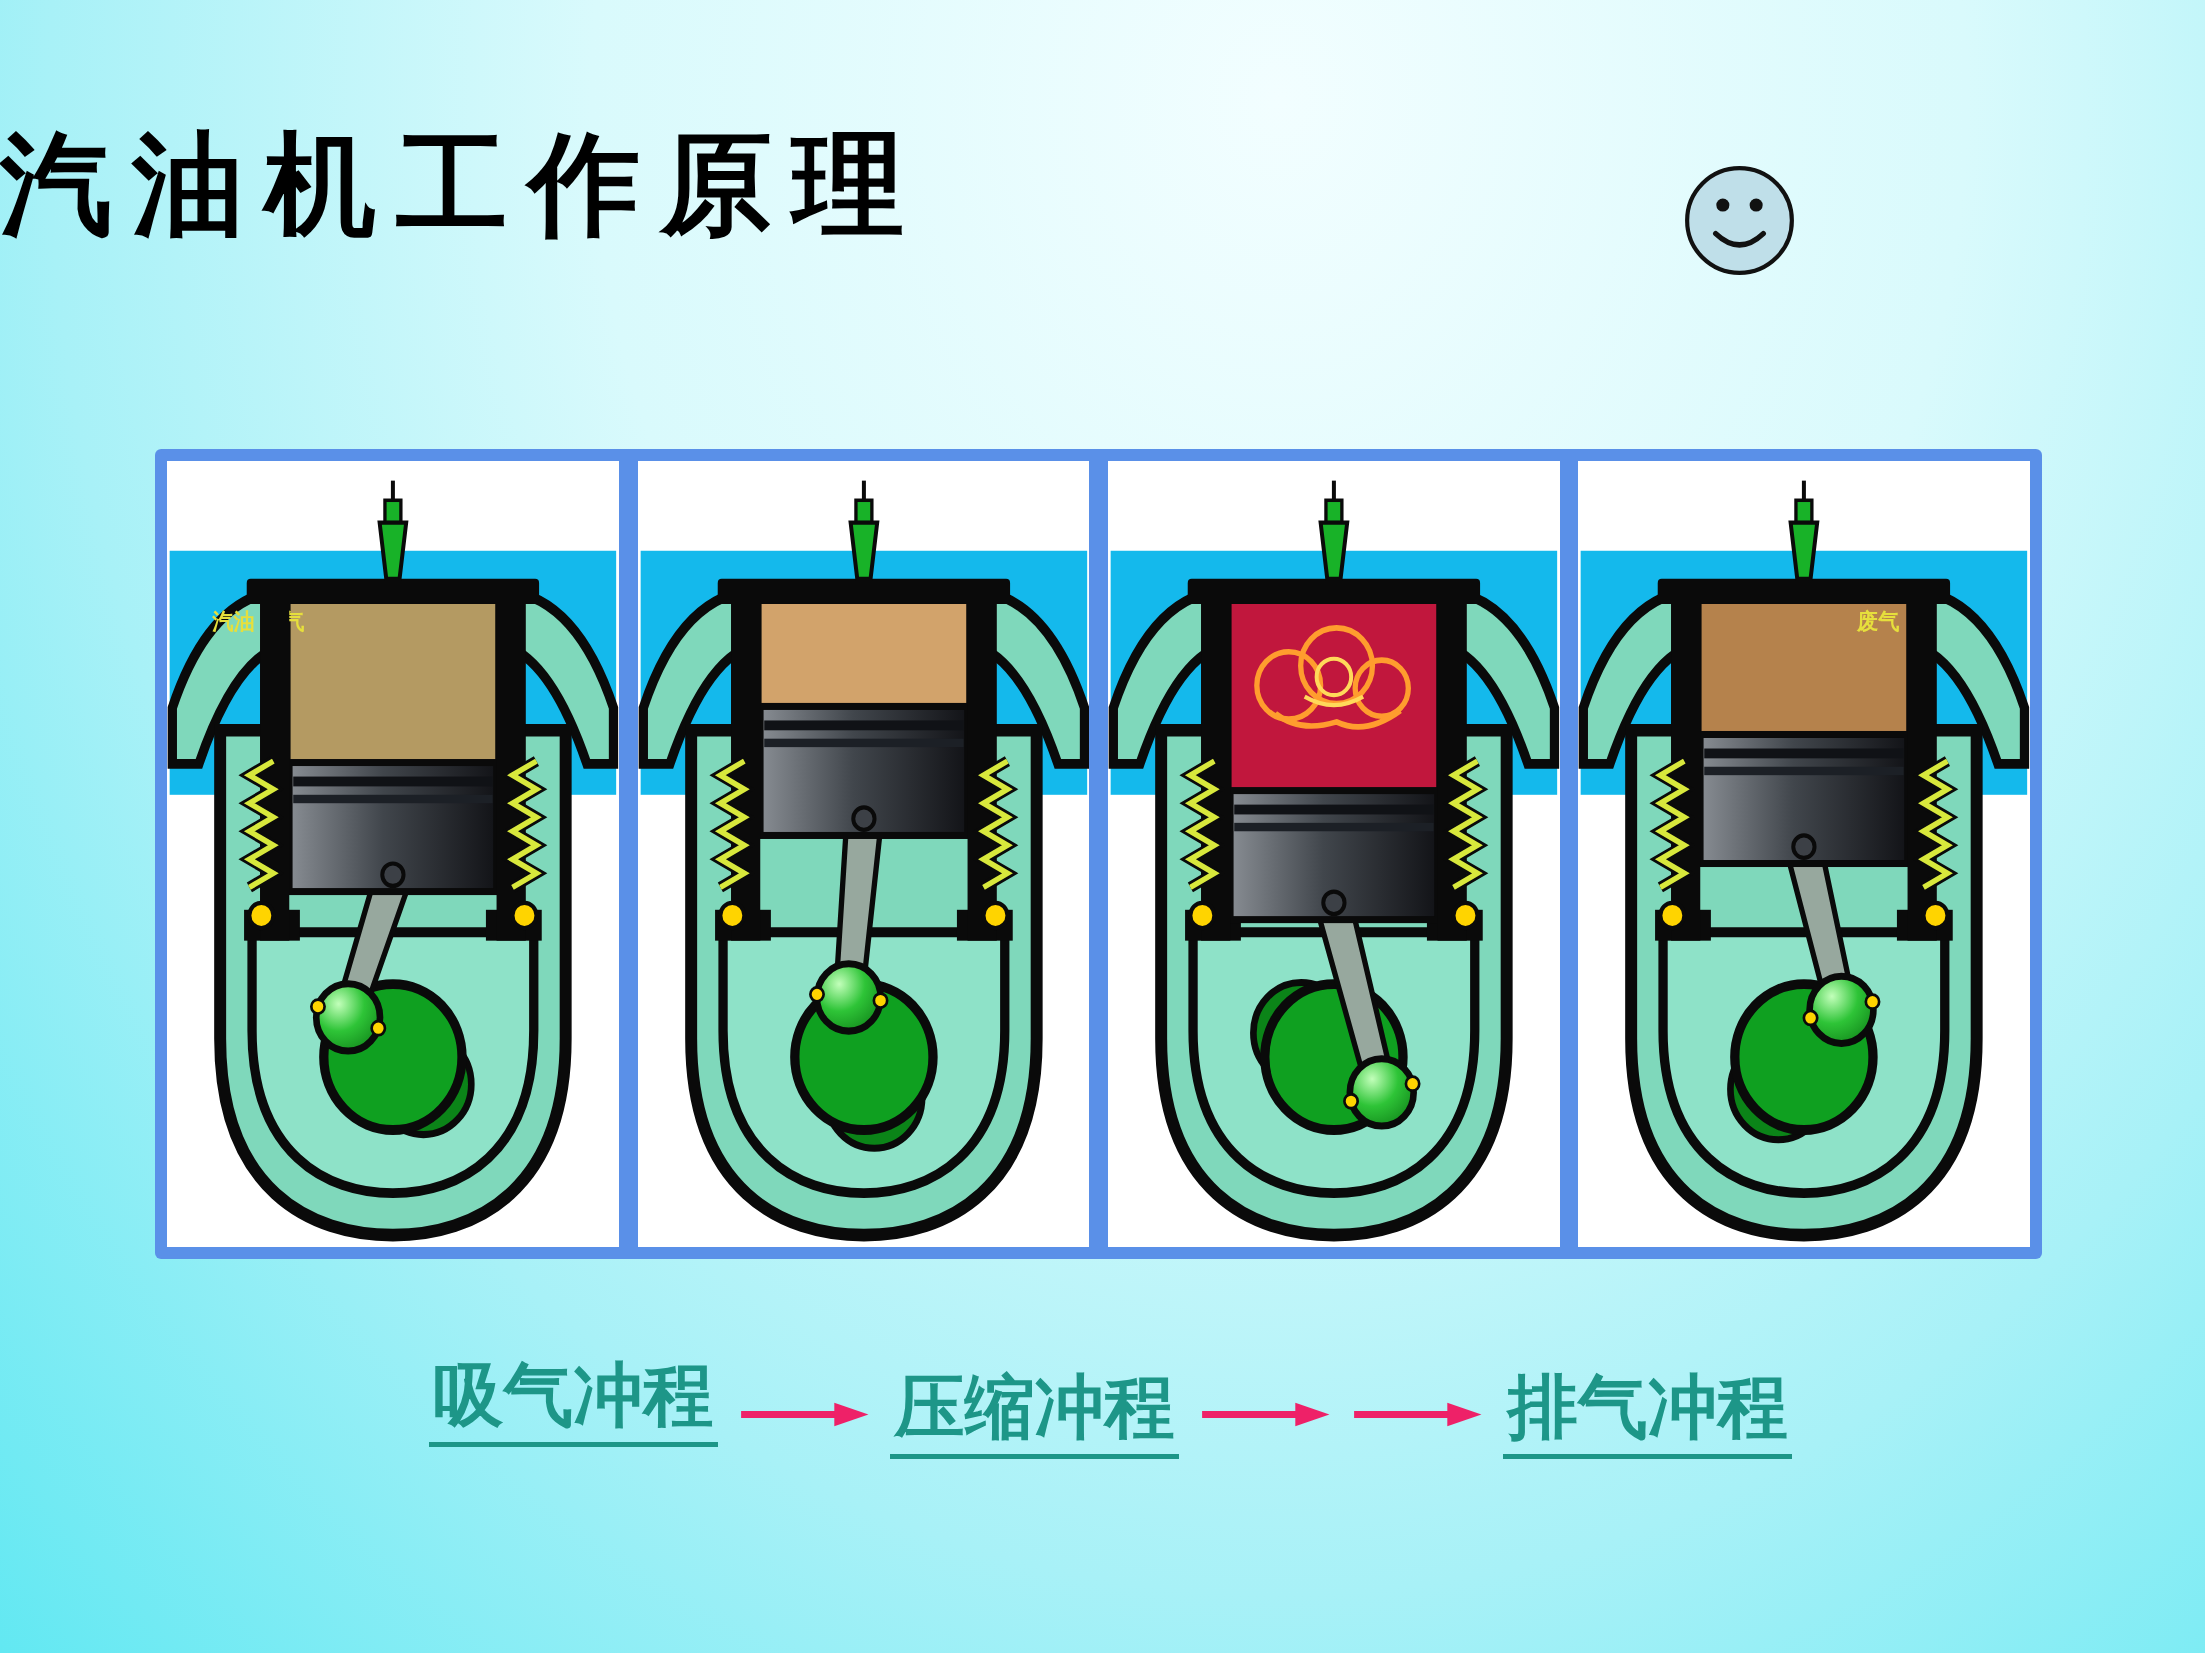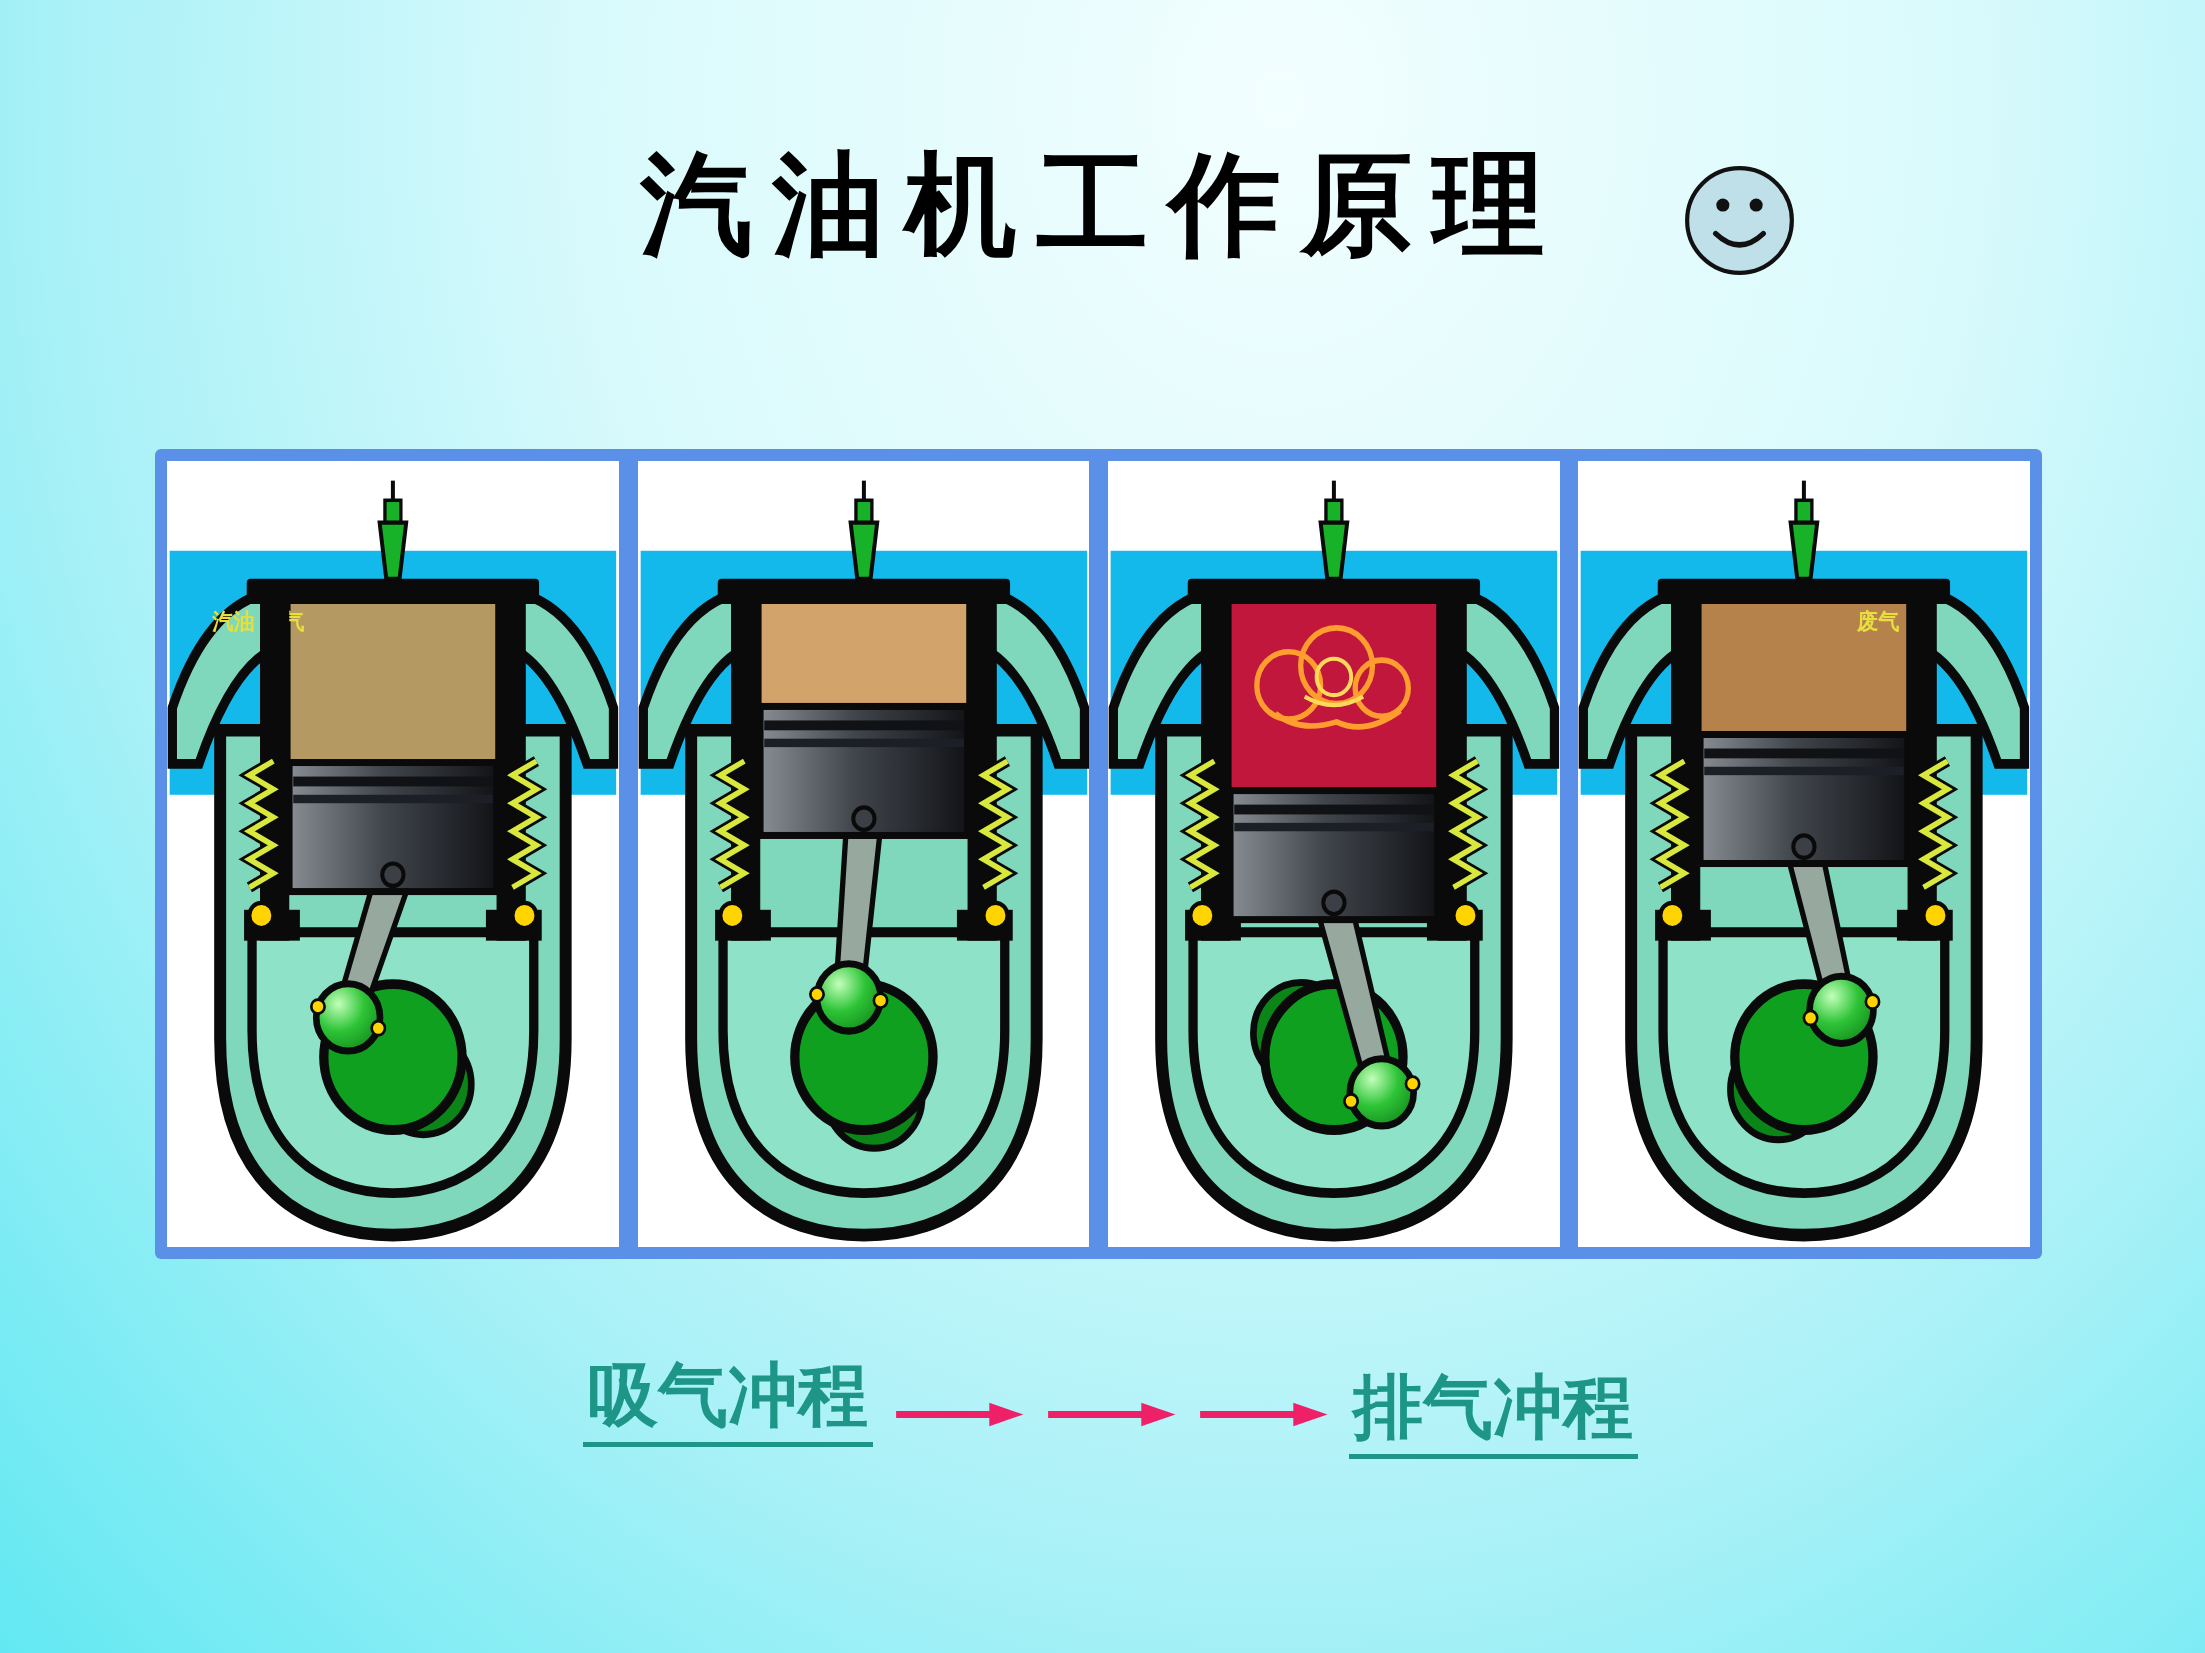--- a/index.html
+++ b/index.html
@@ -2,21 +2,21 @@
 <html style="--bg1: #f2feff; --bg2: #d9fafc; --bg3: #62e8f2; --title: #000000; --smiley: #bfdfe9; --frame: #5a90e8; --cellbg: #ffffff; --label: #1d9688; --arrow: #ee2168;font-size:12.3px"><head>
 <meta charset="utf-8">
 <style>
   *{box-sizing:border-box;margin:0;padding:0}
   html,body{width:2205px;height:1654px}
   body{
     font-family:"DejaVu Sans","Liberation Sans",sans-serif;
     background:radial-gradient(ellipse at 58% 6%, var(--bg1,#f2feff) 0%, var(--bg2,#d9fafc) 38%, #a8f1f7 68%, var(--bg3,#62e8f2) 100%);
     position:relative;overflow:hidden;
   }
-  .title-row{position:absolute;top:148px;left:0;width:100%;display:flex;justify-content:center}
+  .title-row{position:absolute;top:128px;left:0;width:100%;display:flex;justify-content:flex-start}
   h1{font-size:112px;font-weight:900;letter-spacing:20px;color:var(--title,#000);line-height:1}
   .smiley{position:absolute;left:1680px;top:161px;width:119px;height:119px}
   .smiley svg{width:100%;height:100%}
   .smiley-face{fill:var(--smiley,#bfdfe9);stroke:#111;stroke-width:3.5}
   .panels{
     position:absolute;left:155px;top:449px;width:1887px;height:810px;
     background:var(--frame,#5a90e8);padding:12.3px;display:flex;gap:18.4px;border-radius:6.1px;
   }
   .cell{flex:1;background:var(--cellbg,#fff);position:relative}
   .cell svg{position:absolute;inset:0;width:100%;height:100%}
@@ -242,20 +242,21 @@
   </div>
 
   <div class="flow">
     <span class="step">吸气冲程</span>
     <span class="arrow">
       <svg viewBox="0 0 170 40">
           <line x1="4" y1="20" x2="126" y2="20" stroke="currentColor" stroke-width="9"></line>
           <polygon points="124,5 168,20 124,35" fill="currentColor"></polygon>
         </svg>
     </span>
+    <span class="step low">压缩冲程</span>
     <span class="arrow">
       <svg viewBox="0 0 170 40">
           <line x1="4" y1="20" x2="126" y2="20" stroke="currentColor" stroke-width="9"></line>
           <polygon points="124,5 168,20 124,35" fill="currentColor"></polygon>
         </svg>
     </span>
     <span class="arrow">
       <svg viewBox="0 0 170 40">
           <line x1="4" y1="20" x2="126" y2="20" stroke="currentColor" stroke-width="9"></line>
           <polygon points="124,5 168,20 124,35" fill="currentColor"></polygon>

